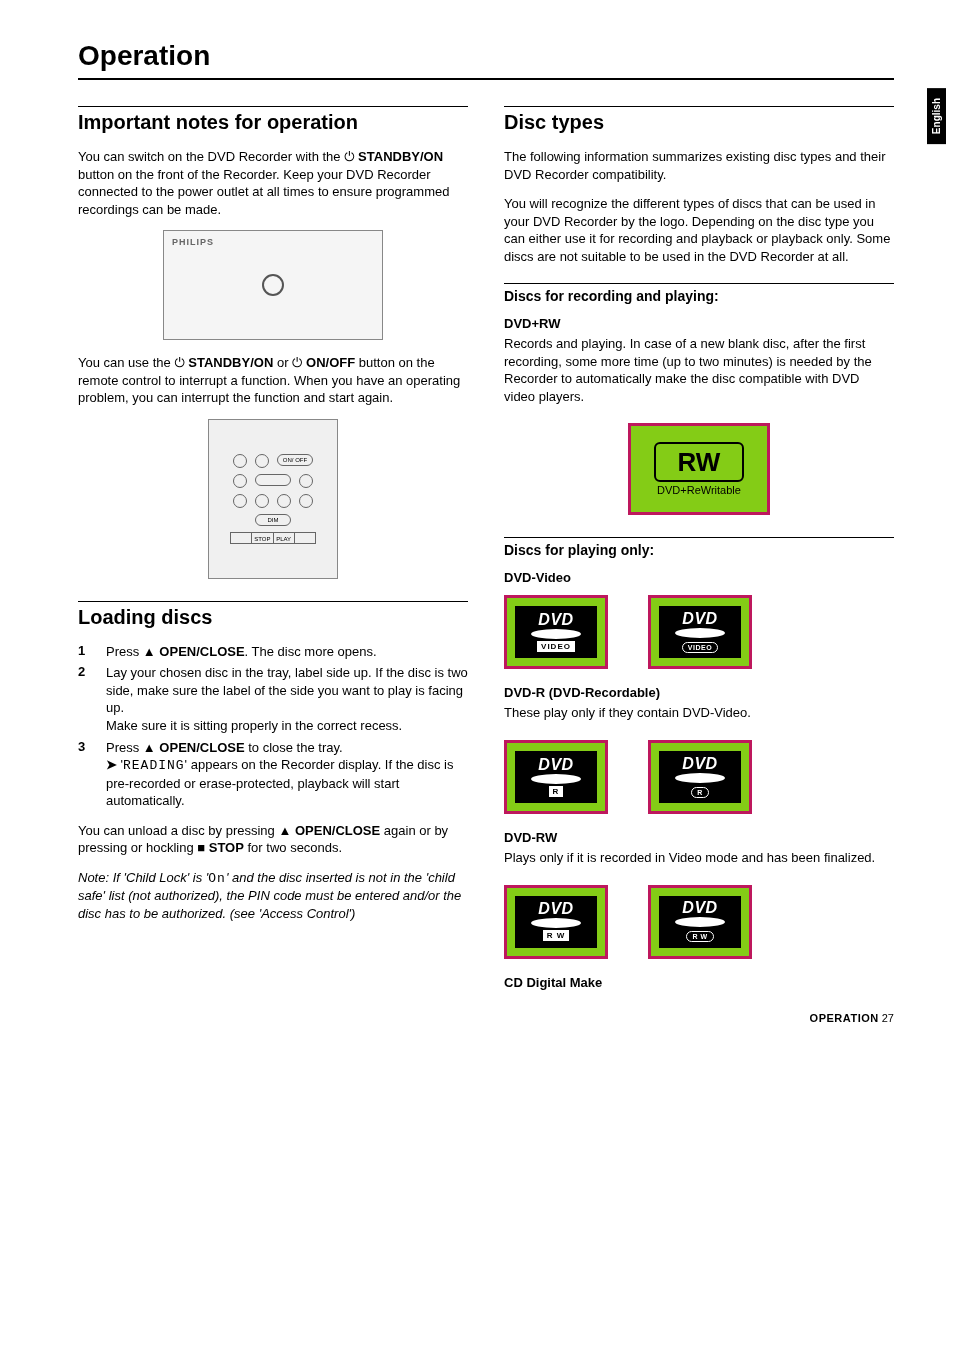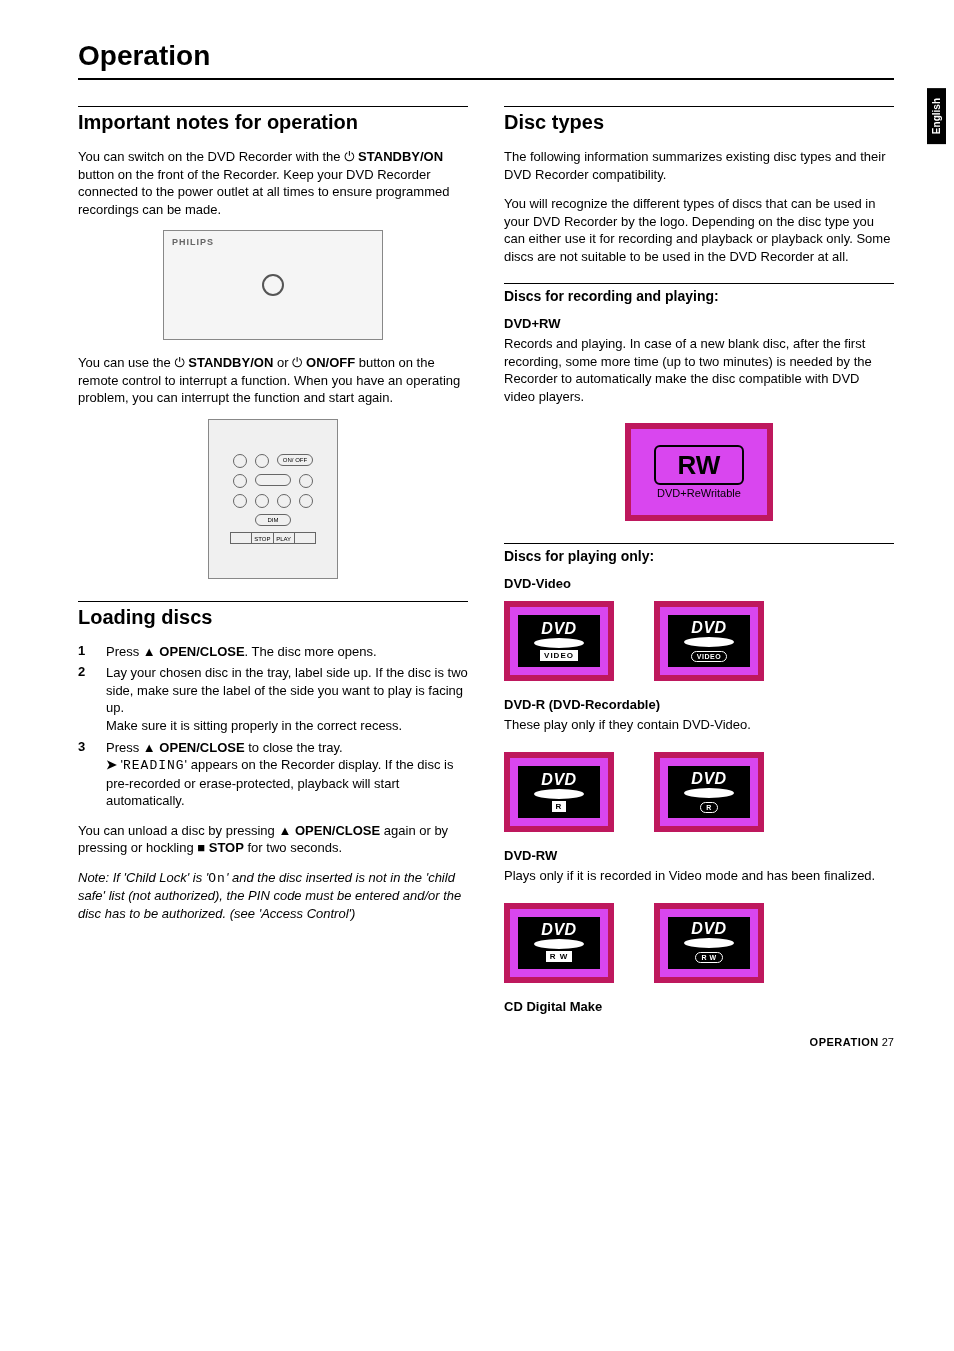--- a/index.html
+++ b/index.html
@@ -111,22 +111,22 @@
   }
   .remote-img .btn { width: 14px; height: 14px; border: 1px solid #666; border-radius: 50%; }
   .remote-img .row { display: flex; gap: 8px; }
   .remote-img .pill { width: 36px; height: 12px; border: 1px solid #666; border-radius: 6px; }
   .remote-img .bar { width: 86px; height: 12px; border: 1px solid #666; display:flex; }
   .remote-img .bar div { flex:1; border-right:1px solid #666; font-size:6px; text-align:center; line-height:12px; }
   .remote-img .bar div:last-child { border-right:none; }
 
   .logo-box {
     display: inline-block;
-    border: 6px solid #be185d;
-    background: #d946ef;
+    border: 3px solid #be185d;
+    background: #84cc16;
     margin: 6px 0 4px 0;
     padding: 8px;
   }
   .dvd-logo {
     width: 82px;
     height: 52px;
     background: #000;
     color: #fff;
     display: flex;
     flex-direction: column;

